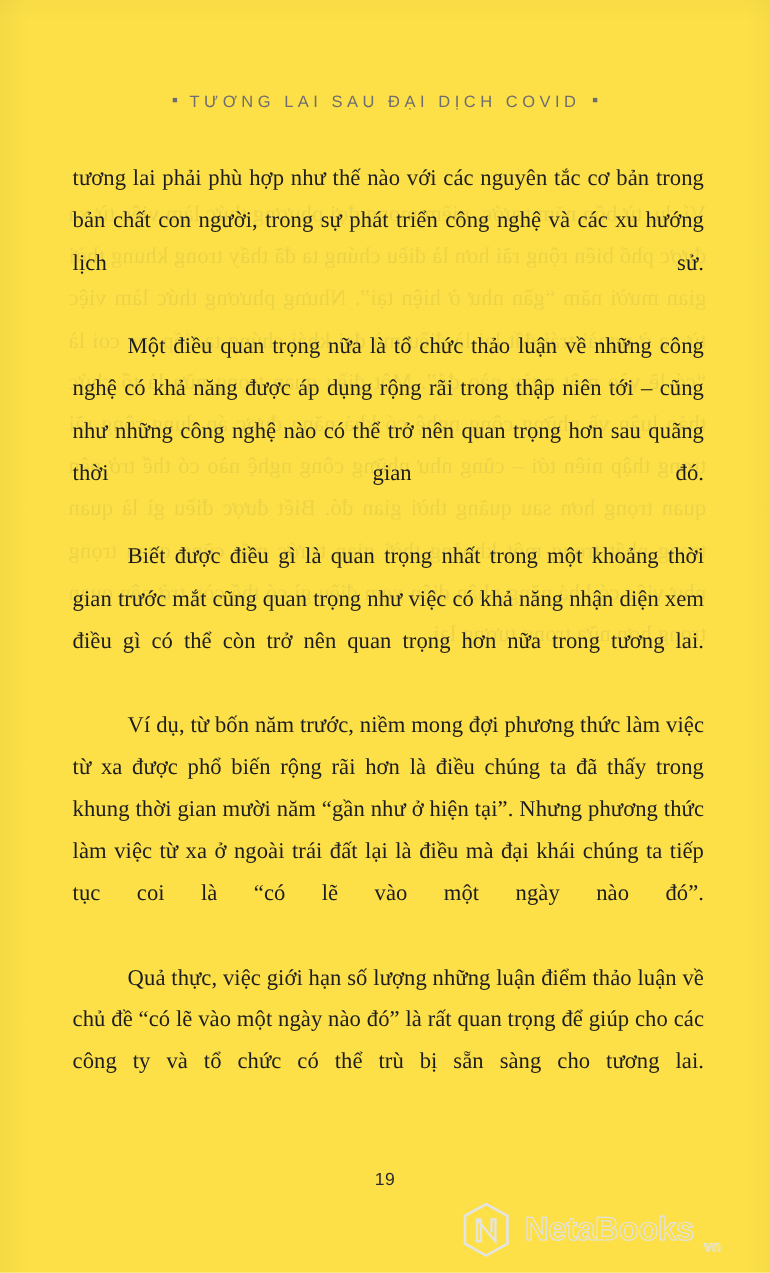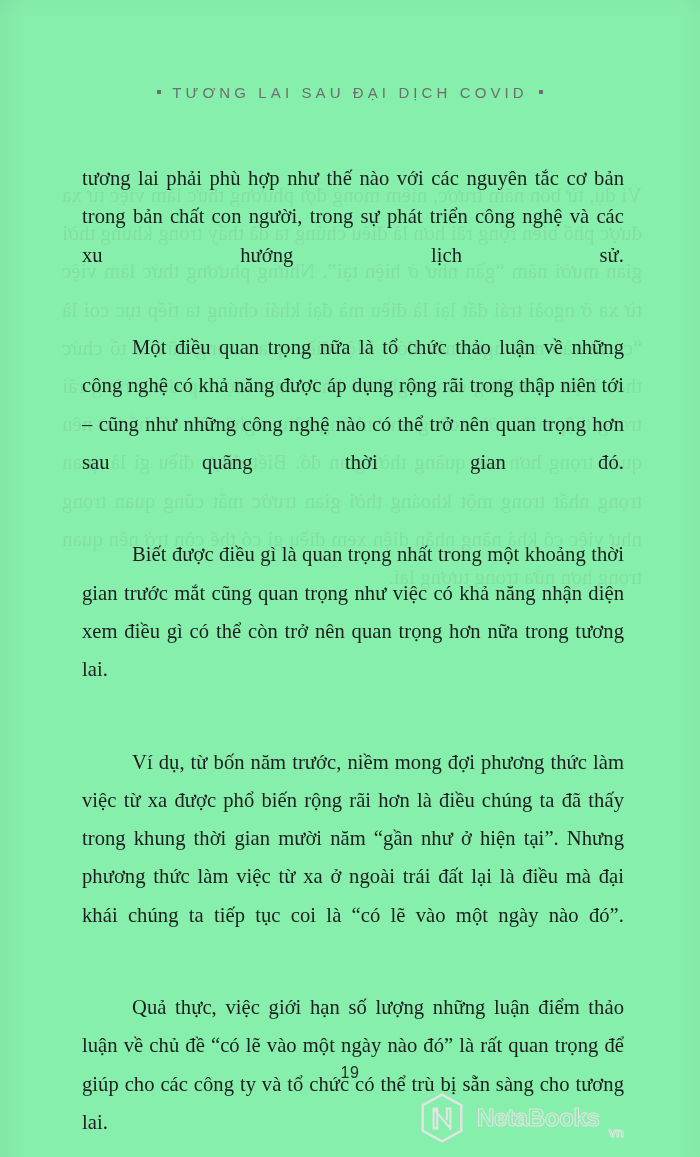--- a/index.html
+++ b/index.html
@@ -12,21 +12,21 @@
     background: #f7f7f6;
     font-family: "Liberation Serif", "DejaVu Serif", serif;
     position: relative;
     overflow: hidden;
   }
 
   
   .page {
     position: absolute;
     inset: 0;
-    background: #86efac;
+    background: #fde047;
   }
   
   .page::after {
     content: "";
     position: absolute;
     inset: 0;
     pointer-events: none;
     background:
       linear-gradient(to right, rgba(0,0,0,0.030) 0px, rgba(0,0,0,0.0) 26px),
       linear-gradient(to left,  rgba(0,0,0,0.022) 0px, rgba(0,0,0,0.0) 22px),
@@ -86,21 +86,21 @@
     width: 574px;
     z-index: 2;
     font-size: 20.6px;
     line-height: 38.25px;
     color: #1d1d1f;
     text-align: justify;
     text-justify: inter-word;
     letter-spacing: 0.05px;
   }
   .body-text p {
-    margin: 16px;
+    margin: 0;
     text-indent: 50px;
   }
   .body-text p.no-indent {
     text-indent: 0;
   }
   
   .body-text p::after {
     content: "";
     display: inline-block;
     width: 100%;
@@ -132,21 +132,21 @@
     pointer-events: none;
   }
   .watermark .wm-logo {
     width: 52px;
     height: 52px;
     flex: none;
     display: block;
   }
   .watermark .wm-text {
     font-family: "Liberation Sans", "DejaVu Sans", sans-serif;
-    font-size: 24px;
+    font-size: 30px;
     font-weight: 700;
     letter-spacing: -0.3px;
     color: transparent;
     -webkit-text-stroke: 1.1px #e2e2e1;
     line-height: 1;
     white-space: nowrap;
   }
   .watermark .wm-tld {
     font-family: "Liberation Sans", "DejaVu Sans", sans-serif;
     font-size: 13px;

